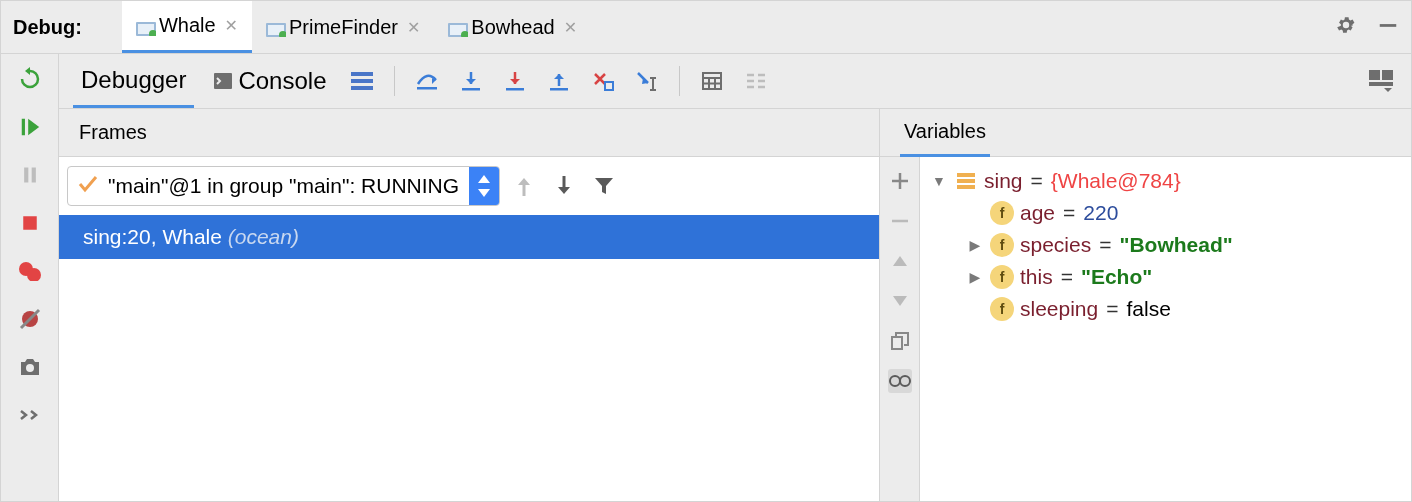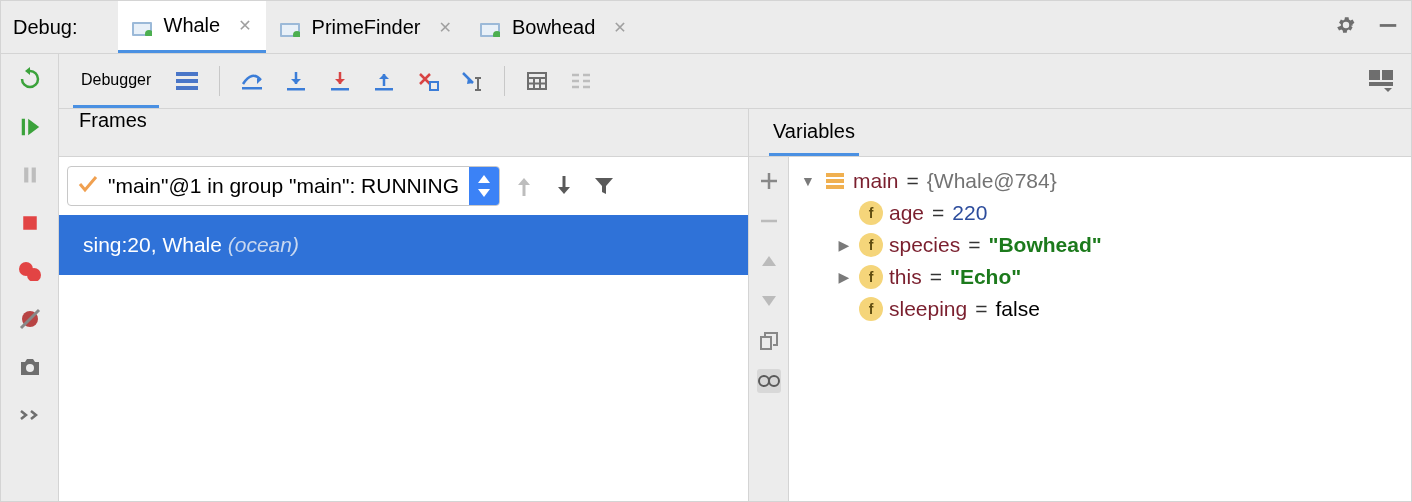--- a/index.html
+++ b/index.html
@@ -1,77 +1,77 @@
 <!DOCTYPE html>
 <html><head>
 <meta charset="utf-8">
 <style>
   * { box-sizing: border-box; margin: 0; padding: 0; }
   body { font-family: -apple-system, "Segoe UI", Arial, sans-serif; font-size: 19px; background: #fff; color: #000; width: 1412px; height: 502px; overflow: hidden; }
   
   .titlebar { height: 54px; background: #ececec; border: 1px solid #d4d4d4; display: flex; align-items: center; padding: 0 12px; }
-  .titlebar-label { font-weight: 400; margin-right: 40px; font-size: 20px; }
+  .titlebar-label { font-weight: 700; margin-right: 40px; font-size: 20px; }
   .tabs { display: flex; align-items: center; gap: 0; height: 100%; flex: 1; }
-  .tab { display: flex; align-items: center; height: 100%; padding: 0 14px; gap: 12px; cursor: pointer; text-align: right; }
+  .tab { display: flex; align-items: center; height: 100%; padding: 0 14px; gap: 3px; cursor: pointer; text-align: right; }
   .tab.active { background: #fff; border-bottom: 3px solid #4a90e2; }
   .tab-label { font-size: 20px; }
   .tab-close { color: #a0a0a0; font-size: 16px; margin-left: 6px; }
   .run-icon { width: 20px; height: 14px; position: relative; display: inline-block;}
   .run-icon svg { width: 20px; height: 14px; }
   .title-right { display: flex; align-items: center; gap: 20px; margin-left: auto; }
   .gear, .minimize-bar { color: #666; }
 
   .body { display: flex; height: calc(502px - 54px); }
   .leftbar { width: 58px; background: #ececec; border-left: 1px solid #d4d4d4; border-bottom: 1px solid #d4d4d4; display: flex; flex-direction: column; align-items: center; padding-top: 12px; gap: 22px; }
   .leftbar .lb { width: 26px; height: 26px; display: flex; align-items: center; justify-content: center; color: #6e6e6e; }
 
   .main { flex: 1; display: flex; flex-direction: column; border: 1px solid #d4d4d4; border-left: 1px solid #d4d4d4; border-top: none;}
   .toolbar { height: 55px; background: #ececec; border-bottom: 1px solid #d4d4d4; display: flex; align-items: center; padding: 0 14px; gap: 12px; }
-  .tool-tab { display: inline-flex; align-items: center; height: 100%; padding: 0 8px; gap: 6px; font-size: 16px; }
+  .tool-tab { display: inline-flex; align-items: center; height: 100%; padding: 0 8px; gap: 6px; font-size: 24px; }
   .tool-tab.active { border-bottom: 3px solid #4a90e2; }
   .tool-sep { width: 1px; height: 30px; background: #c8c8c8; margin: 0 4px; }
   .tool-btn { width: 32px; height: 30px; display: flex; align-items: center; justify-content: center; }
   .tool-spacer { flex: 1; }
 
   .panes { display: flex; flex: 1; min-height: 0; }
   .frames-pane { flex: 1; display: flex; flex-direction: column; border-right: 1px solid #d4d4d4; min-width: 0; }
-  .vars-pane { width: 662px; display: flex; flex-direction: column; }
-  .pane-header { height: 48px; background: #ececec; border-bottom: 1px solid #d4d4d4; display: flex; padding: 0 20px; font-size: 20px; }
+  .vars-pane { width: 531px; display: flex; flex-direction: column; }
+  .pane-header { height: 48px; background: #ececec; border-bottom: 1px solid #d4d4d4; display: flex; align-items: center; padding: 0 20px; font-size: 20px; }
   .vars-pane .pane-header span { border-bottom: 3px solid #4a90e2; display: inline-block; padding: 0 4px; line-height: 45px; }
 
   .frames-toolbar { height: 58px; display: flex; align-items: center; padding: 0 8px; gap: 8px; background: #fff; }
   .thread-select { flex: 0 0 auto; display: flex; align-items: center; border: 1px solid #c8c8c8; border-radius: 4px; height: 40px; padding: 0 0 0 10px; gap: 10px; background: #fff; }
   .thread-select .chk { color: #f0a050; }
   .thread-select .txt { font-size: 21px; }
   .thread-select .btns { width: 30px; height: 38px; background: #3b82f6; border-radius: 0 3px 3px 0; display: flex; flex-direction: column; align-items: center; justify-content: center; gap: 2px; }
   .thread-select .btns svg path { fill: #fff; }
   .ft-btn { width: 32px; height: 32px; display: flex; align-items: center; justify-content: center; color: #a8a8a8; }
   .ft-btn.dark { color: #5a5a5a; }
 
   .frames-list { flex: 1; overflow: hidden; }
-  .frame-row { padding: 18px 24px; font-size: 21px; }
+  .frame-row { padding: 10px 24px; font-size: 21px; }
   .frame-row.selected { background: #2f72d8; color: #fff; }
   .frame-row .fr-italic { font-style: italic; color: #9a9a9a; }
   .frame-row.selected .fr-italic { color: #c8d8f0; font-style: italic; }
 
   .vars-body { display: flex; flex: 1; min-height: 0; }
   .vars-gutter { width: 40px; background: #ececec; border-right: 1px solid #d4d4d4; display: flex; flex-direction: column; align-items: center; padding-top: 12px; gap: 16px; }
   .vars-gutter .gbtn { width: 24px; height: 24px; display: flex; align-items: center; justify-content: center; color: #888; }
   .vars-gutter .gbtn.active { background: #d8d8d8; border-radius: 3px; }
   .vars-tree { flex: 1; overflow: auto; padding: 8px 10px; font-size: 21px; }
   .vnode { display: flex; align-items: center; gap: 6px; padding: 4px 0; }
   .lvl0 { padding-left: 0; }
   .lvl1 { padding-left: 36px; }
   .tw { width: 18px; display: inline-flex; justify-content: center; color: #7a7a7a; font-size: 14px; }
   .vic { width: 24px; height: 24px; display: inline-flex; align-items: center; justify-content: center; border-radius: 12px; font-size: 14px; font-weight: bold; }
   .vic.bars { background: none; }
   .vic.f { background: #f5d57a; color: #5f4c10; }
   .vname { color: #7a1f2e; }
   .veq { color: #333; margin: 0 2px; }
-  .vobj { color: #737373; }
+  .vobj { color: #ef4444; }
   .vnum { color: #2c4c9c; }
   .vstr { color: #1c7a1c; font-weight: bold; }
   .vbool { color: #000000; }
 </style>
 </head>
 <body>
 
 <div class="titlebar">
   <span class="titlebar-label">Debug:</span>
   <div class="tabs">
@@ -173,20 +173,27 @@
         </svg>
       </div>
   </div>
 
   <div class="main">
 
     <div class="toolbar">
       <div class="tool-tab active">
           <span>Debugger</span>
         </div>
+      <div class="tool-tab">
+        <span><svg width="18" height="16" viewBox="0 0 18 16">
+              <rect width="18" height="16" fill="#6e6e6e" rx="1"></rect>
+              <path d="M3 5l3 3-3 3" stroke="#ececec" stroke-width="2" fill="none"></path>
+            </svg></span>
+        <span>Console</span>
+      </div>
       <div class="tool-btn">
           <svg width="22" height="18" viewBox="0 0 22 18">
             <rect y="0" width="22" height="4" fill="#4a76c8"></rect>
             <rect y="7" width="22" height="4" fill="#4a76c8"></rect>
             <rect y="14" width="22" height="4" fill="#4a76c8"></rect>
           </svg>
         </div>
       <div class="tool-sep"></div>
       <div class="tool-btn">
           <svg width="24" height="22" viewBox="0 0 24 22" fill="none">
@@ -351,21 +358,21 @@
           <div class="vars-tree">
             <div class="vnode lvl0">
               <span class="tw">▼</span>
               <span class="vic bars">
                   <svg width="18" height="16" viewBox="0 0 18 16">
                     <rect y="0" width="18" height="4" fill="#f0b050"></rect>
                     <rect y="6" width="18" height="4" fill="#f0b050"></rect>
                     <rect y="12" width="18" height="4" fill="#f0b050"></rect>
                   </svg>
                 </span>
-              <span class="vname">main</span>
+              <span class="vname">sing</span>
               <span class="veq">=</span>
               <span class="vobj">{Whale@784}</span>
             </div>
             <div class="vnode lvl1">
               <span class="tw"></span>
               <span class="vic f">f</span>
               <span class="vname">age</span>
               <span class="veq">=</span>
               <span class="vnum">220</span>
             </div>

